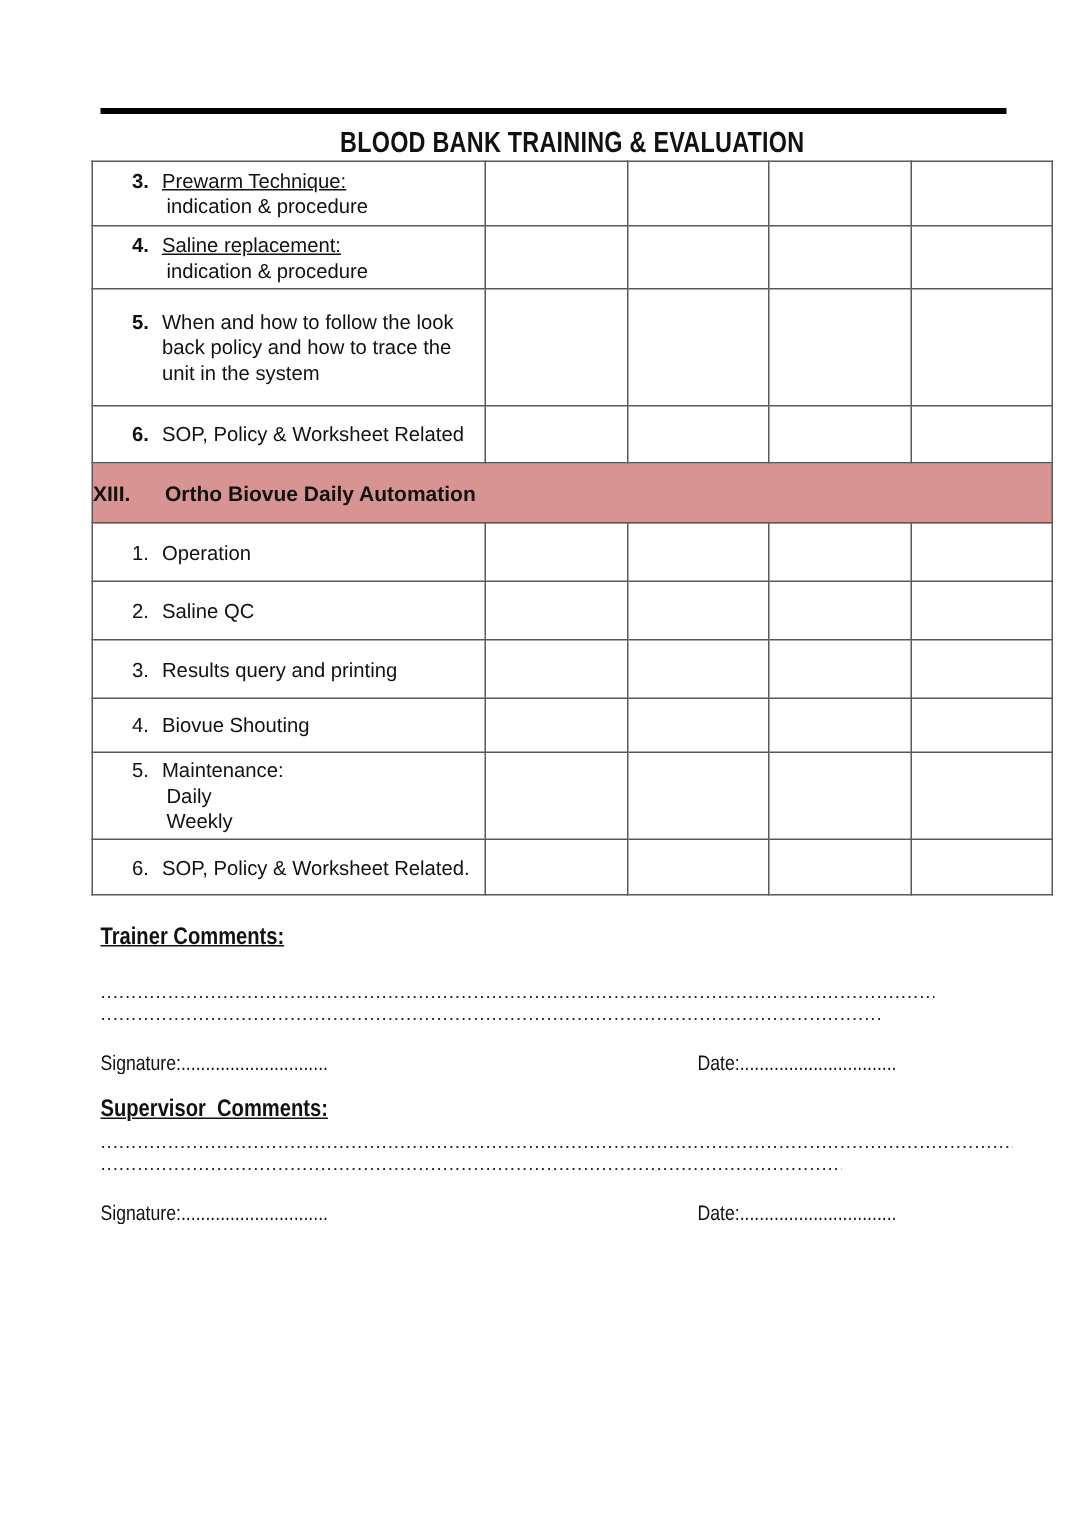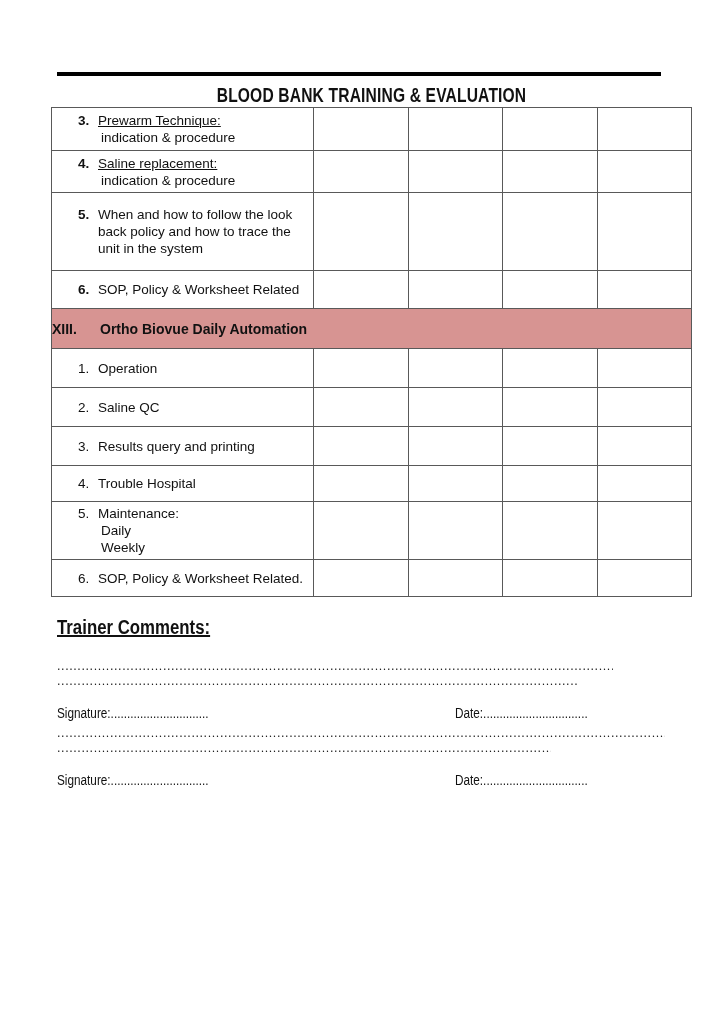--- a/index.html
+++ b/index.html
@@ -1,21 +1,21 @@
 <!DOCTYPE html>
 <html style="--pink: #d79492; --border: #595959;"><head>
 <meta charset="utf-8">
 <style>
   * { box-sizing: border-box; }
   html,body { margin:0; padding:0; }
   body {
     width:724px; height:1024px; background:#ffffff; position:relative;
     font-family:"Liberation Sans", sans-serif; color:#111;
   }
-  .page { position:absolute; left:38px; top:0; width:648px;padding-left:13px; }
+  .page { position:absolute; left:48px; top:0; width:648px;padding-left:13px; }
 
   
   .cond { display:inline-block; transform:scaleX(.84); transform-origin:0 50%; white-space:pre; }
 
   .topline { margin:72px 0 0 6px; width:604px; border-top:4px solid #000; }
 
   .title-wrap { margin-top:8px; width:640px; text-align:center; }
   .title-wrap span {
     display:inline-block; transform:scaleX(.8); transform-origin:50% 50%;
     font-weight:bold; font-size:19.5px; letter-spacing:.2px; white-space:pre;
@@ -36,21 +36,21 @@
 
   td.section-cell {
     background:var(--pink,#d79492);
     border:1px solid #934e4c;
     height:40px; padding:0 0 0 17px;
   }
   .section-inner { display:flex; align-items:flex-end; font-weight:bold; font-size:14px; }
   .section-num { width:48px; flex:none; }
 
   .comments { margin-left:6px; }
-  .comments-heading { font-size:20px; font-weight:bold; margin:0; }
+  .comments-heading { font-size:16px; font-weight:bold; margin:0; }
   .comments-heading .cond { text-decoration:underline; }
   .dots {
     font-size:12.5px; letter-spacing:.6px; white-space:nowrap;
     overflow:hidden; height:15px; color:#222;
   }
   .sig-row { display:flex; font-size:14px; margin-top:16px; }
   .sig-left { width:398px; flex:none; }
   .t-head { margin-top:19px; }
   .t-dots1 { margin-top:20px; width:556px; }
   .t-dots2 { width:522px; }
@@ -196,21 +196,21 @@
           <td></td>
           <td></td>
           <td></td>
     </tr>
 
     <tr style="height:36px">
       <td>
         <div class="item">
           <span class="num">4.</span>
           <span class="lines">
-                <span>Trouble Hospital</span>
+                <span>Biovue Shouting</span>
               </span>
         </div>
       </td>
       <td></td>
           <td></td>
           <td></td>
           <td></td>
     </tr>
 
     <tr style="height:53px">
@@ -257,20 +257,23 @@
       <div class="sig-left">
         <span class="cond"><span>Signature:</span><span>..............................</span></span>
       </div>
       <div>
         <span class="cond"><span>Date:</span><span>................................</span></span>
       </div>
     </div>
   </div>
 
   <div class="comments">
+    <div class="comments-heading s-head">
+      <span class="cond">Supervisor  Comments:</span>
+    </div>
     <div class="dots s-dots1">....................................................................................................................................................................................</div>
     <div class="dots s-dots2">....................................................................................................................................................................................</div>
     <div class="sig-row">
       <div class="sig-left">
         <span class="cond"><span>Signature:</span><span>..............................</span></span>
       </div>
       <div>
         <span class="cond"><span>Date:</span><span>................................</span></span>
       </div>
     </div>

